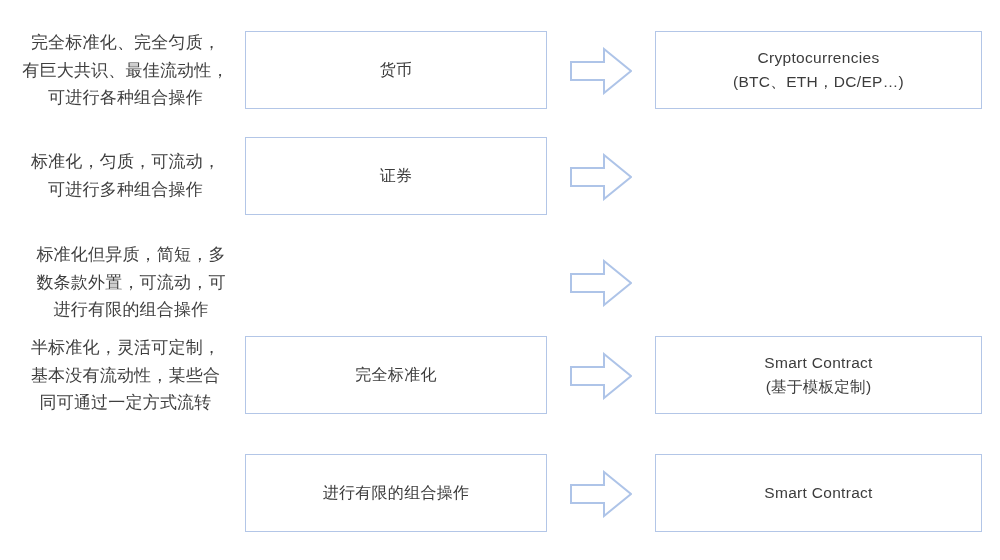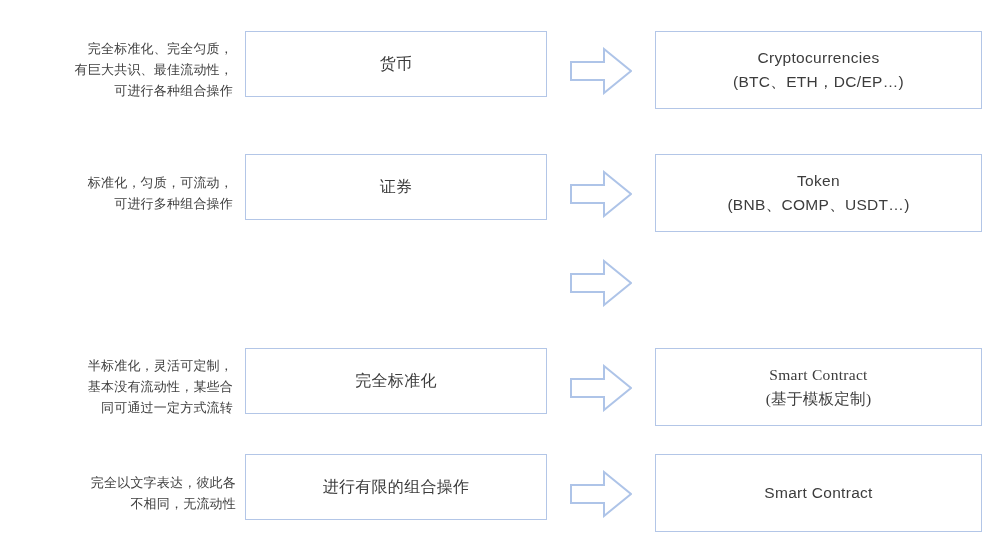--- a/index.html
+++ b/index.html
@@ -24,46 +24,46 @@
     left: 0;
     width: 1000px;
     height: 78px;
   }
   .desc {
     position: absolute;
     left: 18px;
     top: 50%;
     transform: translateY(-50%);
     width: 215px;
-    font-size: 13px;
+    font-size: 17px;
     line-height: 1.62;
     color: #3f3f3f;
     letter-spacing: 0.2px;
     white-space: pre-line;
-    text-align: right;
+    text-align: center;
   }
   .desc.indent {
     left: 26px;
     width: 210px;
   }
   .box {
     position: absolute;
     box-sizing: border-box;
     border: 1px solid #b3c6e7;
     background: #ffffff;
     display: flex;
     align-items: center;
     justify-content: center;
     text-align: center;
   }
   .box-mid {
     left: 245px;
     top: 0;
     width: 302px;
-    height: 66px;
+    height: 78px;
   }
   .box-right {
     left: 655px;
     top: 0;
     width: 327px;
     height: 78px;
   }
   .box-label {
     font-size: 16px;
     line-height: 1.5;
@@ -104,66 +104,63 @@
       <svg viewBox="0 0 62 48" xmlns="http://www.w3.org/2000/svg">
         <polygon points="1,15 34,15 34,2 61,24 34,46 34,33 1,33" fill="none" stroke="#aec4e8" stroke-width="2" stroke-linejoin="miter"></polygon>
       </svg>
     </div>
     <div class="box box-right">
       <span class="box-label">Cryptocurrencies
 (BTC、ETH，DC/EP…)</span>
     </div>
   </div>
 
-  <div class="row" style="top:154px;">
+  <div class="row" style="top:137px;">
     <div class="desc">标准化，匀质，可流动，
 可进行多种组合操作</div>
     <div class="box box-mid">
       <span class="box-label">证券</span>
     </div>
     <div class="arrow">
       <svg viewBox="0 0 62 48" xmlns="http://www.w3.org/2000/svg">
         <polygon points="1,15 34,15 34,2 61,24 34,46 34,33 1,33" fill="none" stroke="#aec4e8" stroke-width="2" stroke-linejoin="miter"></polygon>
       </svg>
     </div>
-    <div class="box box-right">
-      <span class="box-label">Token
-(BNB、COMP、USDT…)</span>
-    </div>
   </div>
 
   <div class="row" style="top:243px;">
+    <div class="desc indent">标准化但异质，简短，多
+数条款外置，可流动，可
+进行有限的组合操作</div>
     <div class="arrow">
       <svg viewBox="0 0 62 48" xmlns="http://www.w3.org/2000/svg">
         <polygon points="1,15 34,15 34,2 61,24 34,46 34,33 1,33" fill="none" stroke="#aec4e8" stroke-width="2" stroke-linejoin="miter"></polygon>
       </svg>
     </div>
   </div>
 
-  <div class="row" style="top:348px;font-family:Liberation Serif, serif;">
+  <div class="row" style="top:336px;">
     <div class="desc">半标准化，灵活可定制，
 基本没有流动性，某些合
 同可通过一定方式流转</div>
     <div class="box box-mid">
       <span class="box-label">完全标准化</span>
     </div>
     <div class="arrow">
       <svg viewBox="0 0 62 48" xmlns="http://www.w3.org/2000/svg">
         <polygon points="1,15 34,15 34,2 61,24 34,46 34,33 1,33" fill="none" stroke="#aec4e8" stroke-width="2" stroke-linejoin="miter"></polygon>
       </svg>
     </div>
     <div class="box box-right">
       <span class="box-label">Smart Contract
 (基于模板定制)</span>
     </div>
   </div>
 
   <div class="row" style="top:454px;">
-    <div class="desc indent">完全以文字表达，彼此各
-不相同，无流动性</div>
     <div class="box box-mid">
       <span class="box-label">进行有限的组合操作</span>
     </div>
     <div class="arrow">
       <svg viewBox="0 0 62 48" xmlns="http://www.w3.org/2000/svg">
         <polygon points="1,15 34,15 34,2 61,24 34,46 34,33 1,33" fill="none" stroke="#aec4e8" stroke-width="2" stroke-linejoin="miter"></polygon>
       </svg>
     </div>
     <div class="box box-right">
       <span class="box-label">Smart Contract</span>

